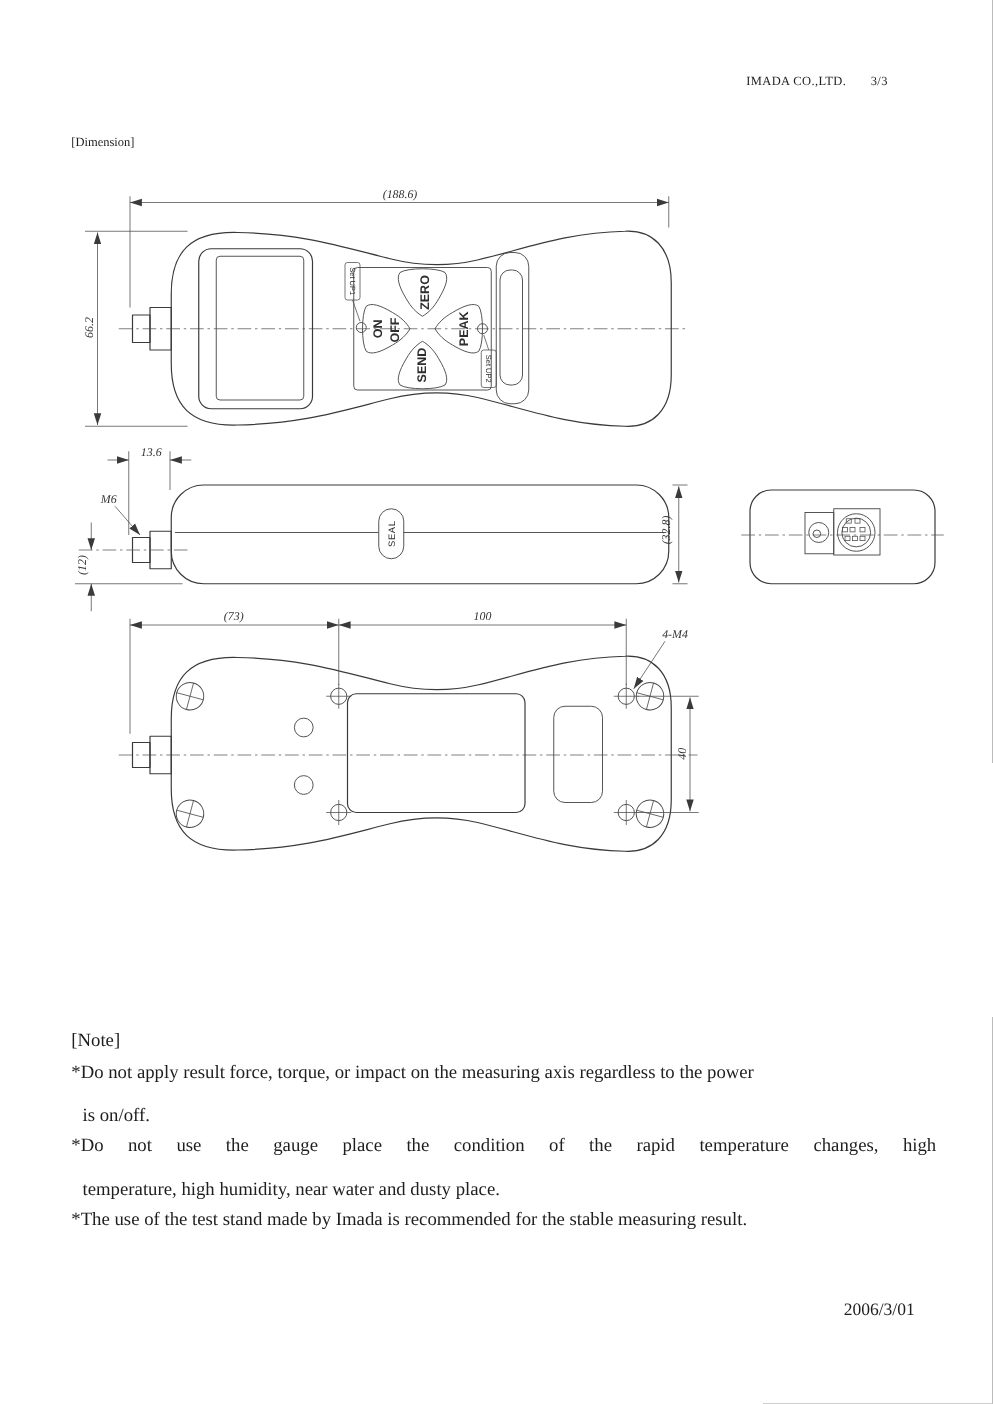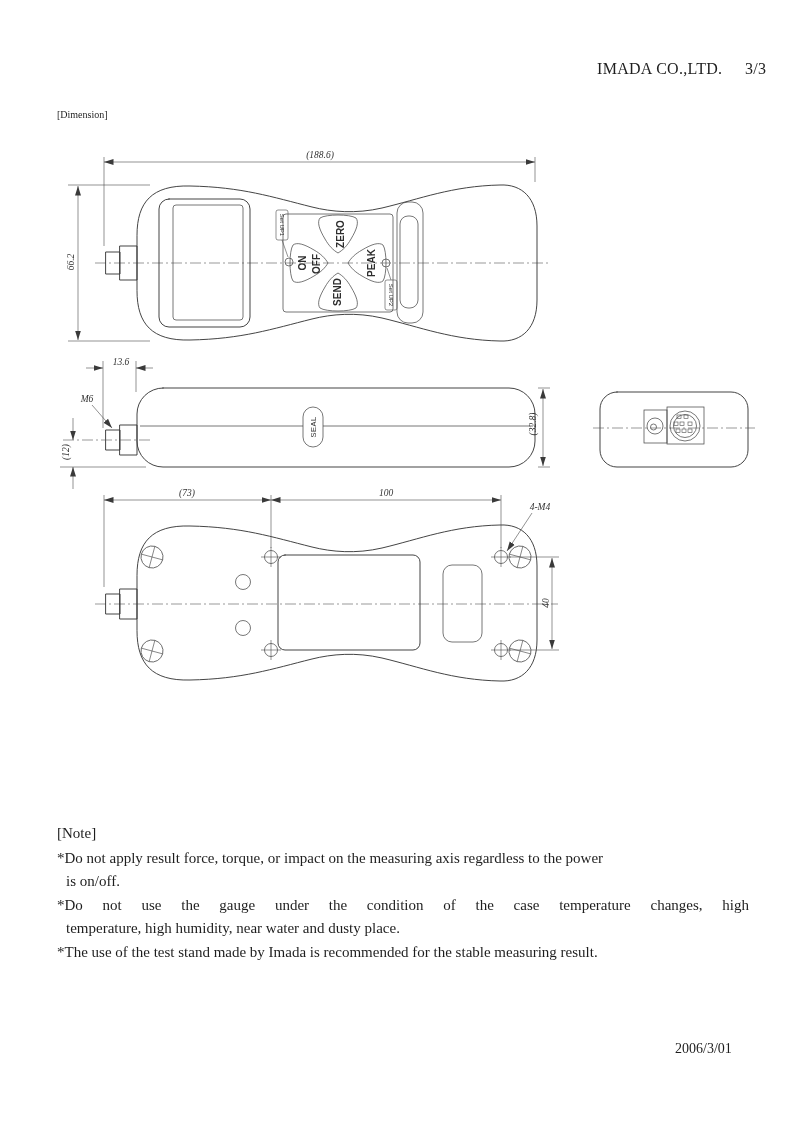--- a/index.html
+++ b/index.html
@@ -1,24 +1,24 @@
 <!DOCTYPE html>
 <html><head>
 <meta charset="utf-8">
 <style>
   html,body{margin:0;padding:0;background:#888;}
   .page{position:relative;width:794px;height:1123px;background:#ffffff;margin:0 auto;
         font-family:"Liberation Serif",serif;color:#1e1e1e;overflow:hidden;}
   .abs{position:absolute;}
-  .hdr{font-size:16px;letter-spacing:.3px;white-space:nowrap;text-align:center;}
+  .hdr{font-size:10px;letter-spacing:.3px;white-space:nowrap;text-align:center;}
   .sect{font-size:10px;margin-top:23px;}
   .notes{font-size:15px;line-height:23.6px;width:692px;}
   .note-title{margin:16px 0 1px 0;}
   .nl{white-space:nowrap;}
-  .nl.cont{padding-left:9px;}
+  .nl.cont{padding-left:9px;margin-top:12px;}
   .nl.just{white-space:normal;text-align:justify;text-align-last:justify;}
   .date{font-size:14px;}
   svg text{user-select:none;}
   .ln{stroke:#3a3a3a;stroke-width:.95;fill:none;stroke-linecap:round;stroke-linejoin:round;}
   .ln2{stroke:#4a4a4a;stroke-width:.75;fill:none;}
   .thin{stroke:#4a4a4a;stroke-width:.6;fill:none;}
   .cl{stroke:#555;stroke-width:.6;fill:none;stroke-dasharray:11 3 2 3;}
   .dim{font:italic 9.5px "Liberation Serif",serif;fill:#333;}
   .btn{font:600 10px "Liberation Sans",sans-serif;fill:#2e2e2e;}
   .tag{font:6px "Liberation Sans",sans-serif;fill:#2e2e2e;}
@@ -233,20 +233,20 @@
         <line class="thin" x1="552" y1="558" x2="552" y2="649" marker-start="url(#arr)" marker-end="url(#arr)"></line>
         <text class="dim" text-anchor="middle" transform="rotate(-90 546 603)" x="546" y="606">40</text>
       </g>
     </g>
   </svg>
 
   <div class="abs notes" style="left:57px;top:806px;">
     <div class="note-title">[Note]</div>
     <div class="nl">*Do not apply result force, torque, or impact on the measuring axis regardless to the power</div>
     <div class="nl cont">is on/off.</div>
-    <div class="nl just">*Do not use the gauge under the condition of the case temperature changes, high</div>
+    <div class="nl just">*Do not use the gauge place the condition of the rapid temperature changes, high</div>
     <div class="nl cont">temperature, high humidity, near water and dusty place.</div>
     <div class="nl">*The use of the test stand made by Imada is recommended for the stable measuring result.</div>
   </div>
 
   <div class="abs date" style="left:675px;top:1041px;">2006/3/01</div>
 
 </div>
 
 </body></html>

